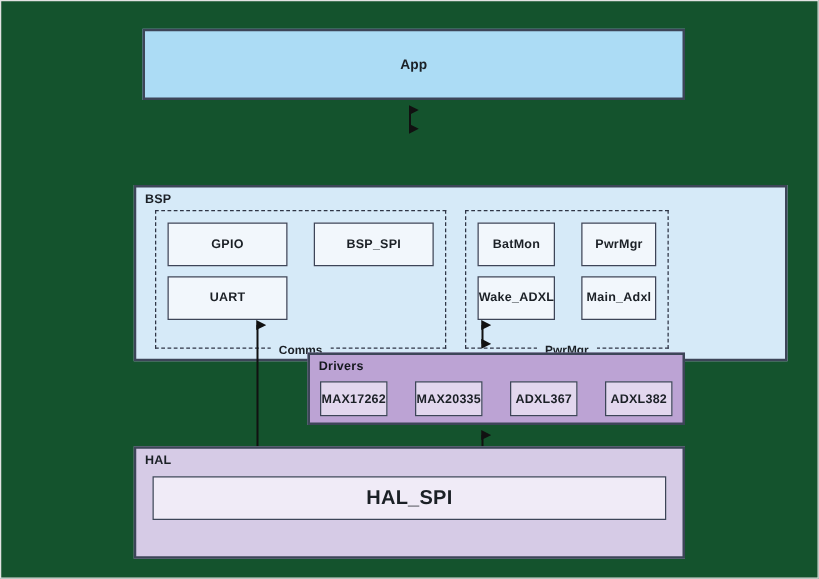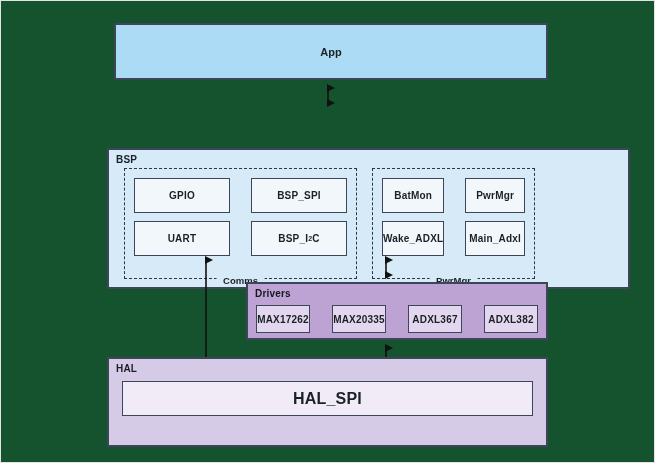--- a/index.html
+++ b/index.html
@@ -194,25 +194,20 @@
   </svg>
 
   <div class="layer" id="bsp-layer">
     <span class="layer-label">BSP</span>
 
     <div class="group" id="group-comms">
       <div class="chip-grid">
         <div class="chip">GPIO</div>
         <div class="chip">BSP_SPI</div>
         <div class="chip">UART</div>
-        <div class="chip">
-            <span>BSP_I</span>
-            <sup>2</sup>
-            <span>C</span>
-          </div>
       </div>
       <span class="group-label">Comms</span>
     </div>
 
     <div class="group" id="group-sensors">
       <div class="chip-grid">
         <div class="chip">BatMon</div>
         <div class="chip">PwrMgr</div>
         <div class="chip">Wake_ADXL</div>
         <div class="chip">Main_Adxl</div>

